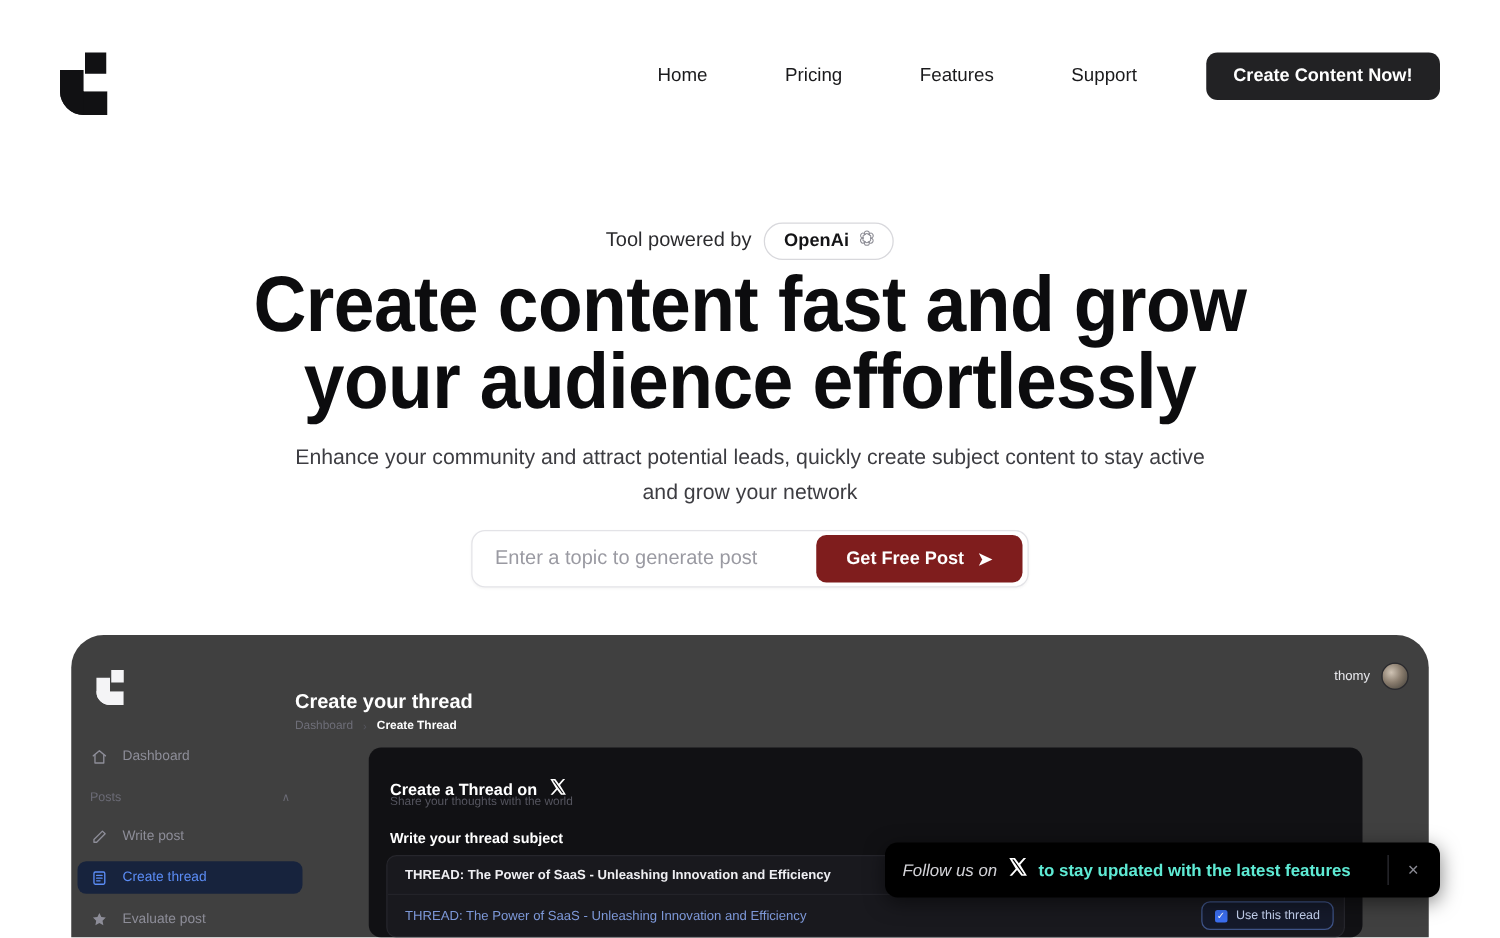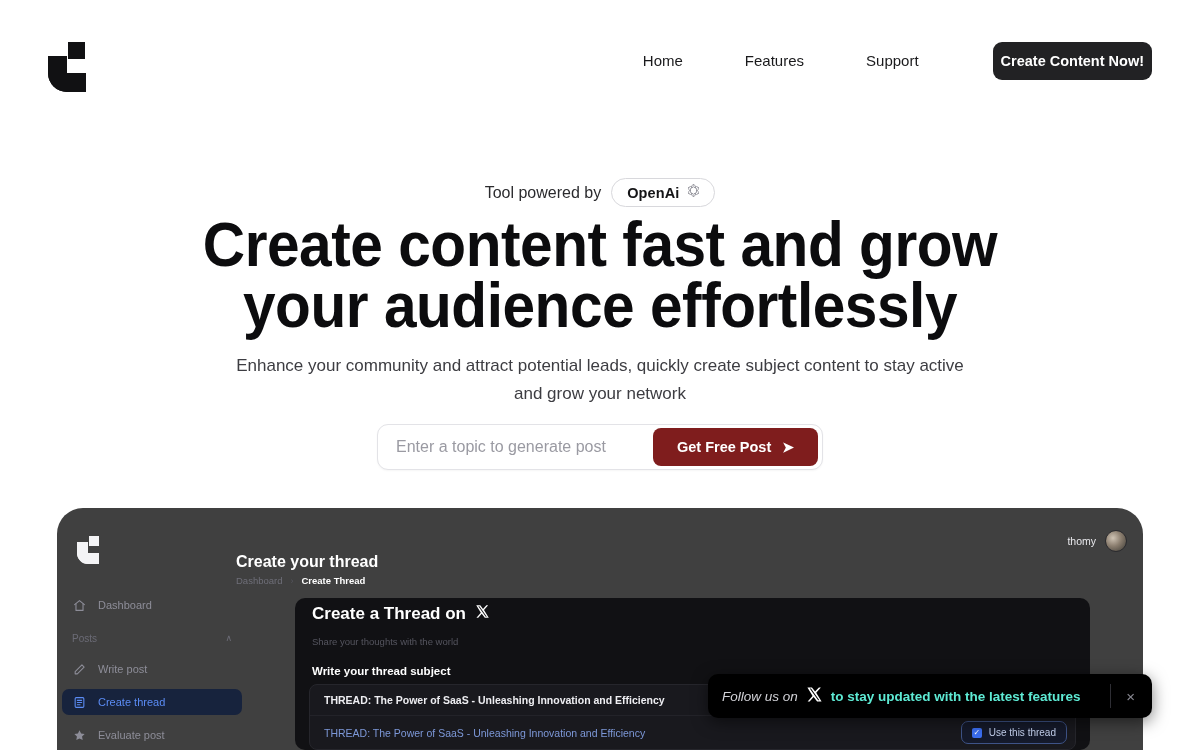--- a/index.html
+++ b/index.html
@@ -38,25 +38,25 @@
     position: absolute; right: 48px; top: 42px;
     display: flex; align-items: center; gap: 0px;
   }
   .nav-link {
     font-size: 15px; color: #1a1a1c;
     padding: 0 31px; text-decoration: none;
     white-space: nowrap; cursor: pointer;
     line-height: 36px;
   }
   .nav-cta {
-    margin-left: 43px;
+    margin-left: 24px;
     background: #222224; color: #ffffff;
     font-size: 14.5px; font-weight: bold;
     border: none; border-radius: 9px;
-    padding: 0 8px; height: 38px;
+    padding: 0 22px; height: 38px;
     cursor: pointer; white-space: nowrap;
     font-family: "Liberation Sans", sans-serif;
   }
 
   
   .hero { position: absolute; top: 0; left: 0; width: 1200px; text-align: center; }
 
   .powered {
     position: absolute; top: 178px; left: 0; width: 1200px;
     display: flex; align-items: center; justify-content: center; gap: 10px;
@@ -159,22 +159,22 @@
     margin: 12px 0 10px 0; height: 16px;
   }
   .pv-section .chev { font-size: 9px; color: #6b6b76; }
 
   .pv-card {
     position: absolute; left: 295px; top: 598px;
     width: 795px; height: 152px;
     background: #111114; border-radius: 10px;
   }
   .pv-card-title {
-    position: absolute; left: 17px; top: 6px;
-    font-size: 17px; font-weight: bold; color: #ffffff;
+    position: absolute; left: 17px; top: 24px;
+    font-size: 13px; font-weight: bold; color: #ffffff;
     display: flex; align-items: center; gap: 9px; justify-content: space-between;
   }
   .pv-card-sub { position: absolute; left: 17px; top: 38px; font-size: 9.5px; color: #55555f; }
   .pv-field-label { position: absolute; left: 17px; top: 67px; font-size: 11.5px; font-weight: bold; color: #ffffff; }
 
   .pv-input-box {
     position: absolute; left: 14px; top: 86px; right: 14px;
     background: #19191e; border: 1px solid #26262c; border-radius: 8px;
     overflow: hidden;
   }
@@ -221,20 +221,21 @@
 <div class="page">
 
   <div class="header">
     <div class="logo-wrap">
       <div class="logo-curve"></div>
       <div class="logo-dot"></div>
     </div>
 
     <div class="nav">
       <a class="nav-link">Home</a>
+      <a class="nav-link">Pricing</a>
       <a class="nav-link">Features</a>
       <a class="nav-link">Support</a>
       <button class="nav-cta">Create Content Now!</button>
     </div>
   </div>
 
   <div class="hero">
 
     <div class="powered">
       <span class="powered-label">Tool powered by</span>

